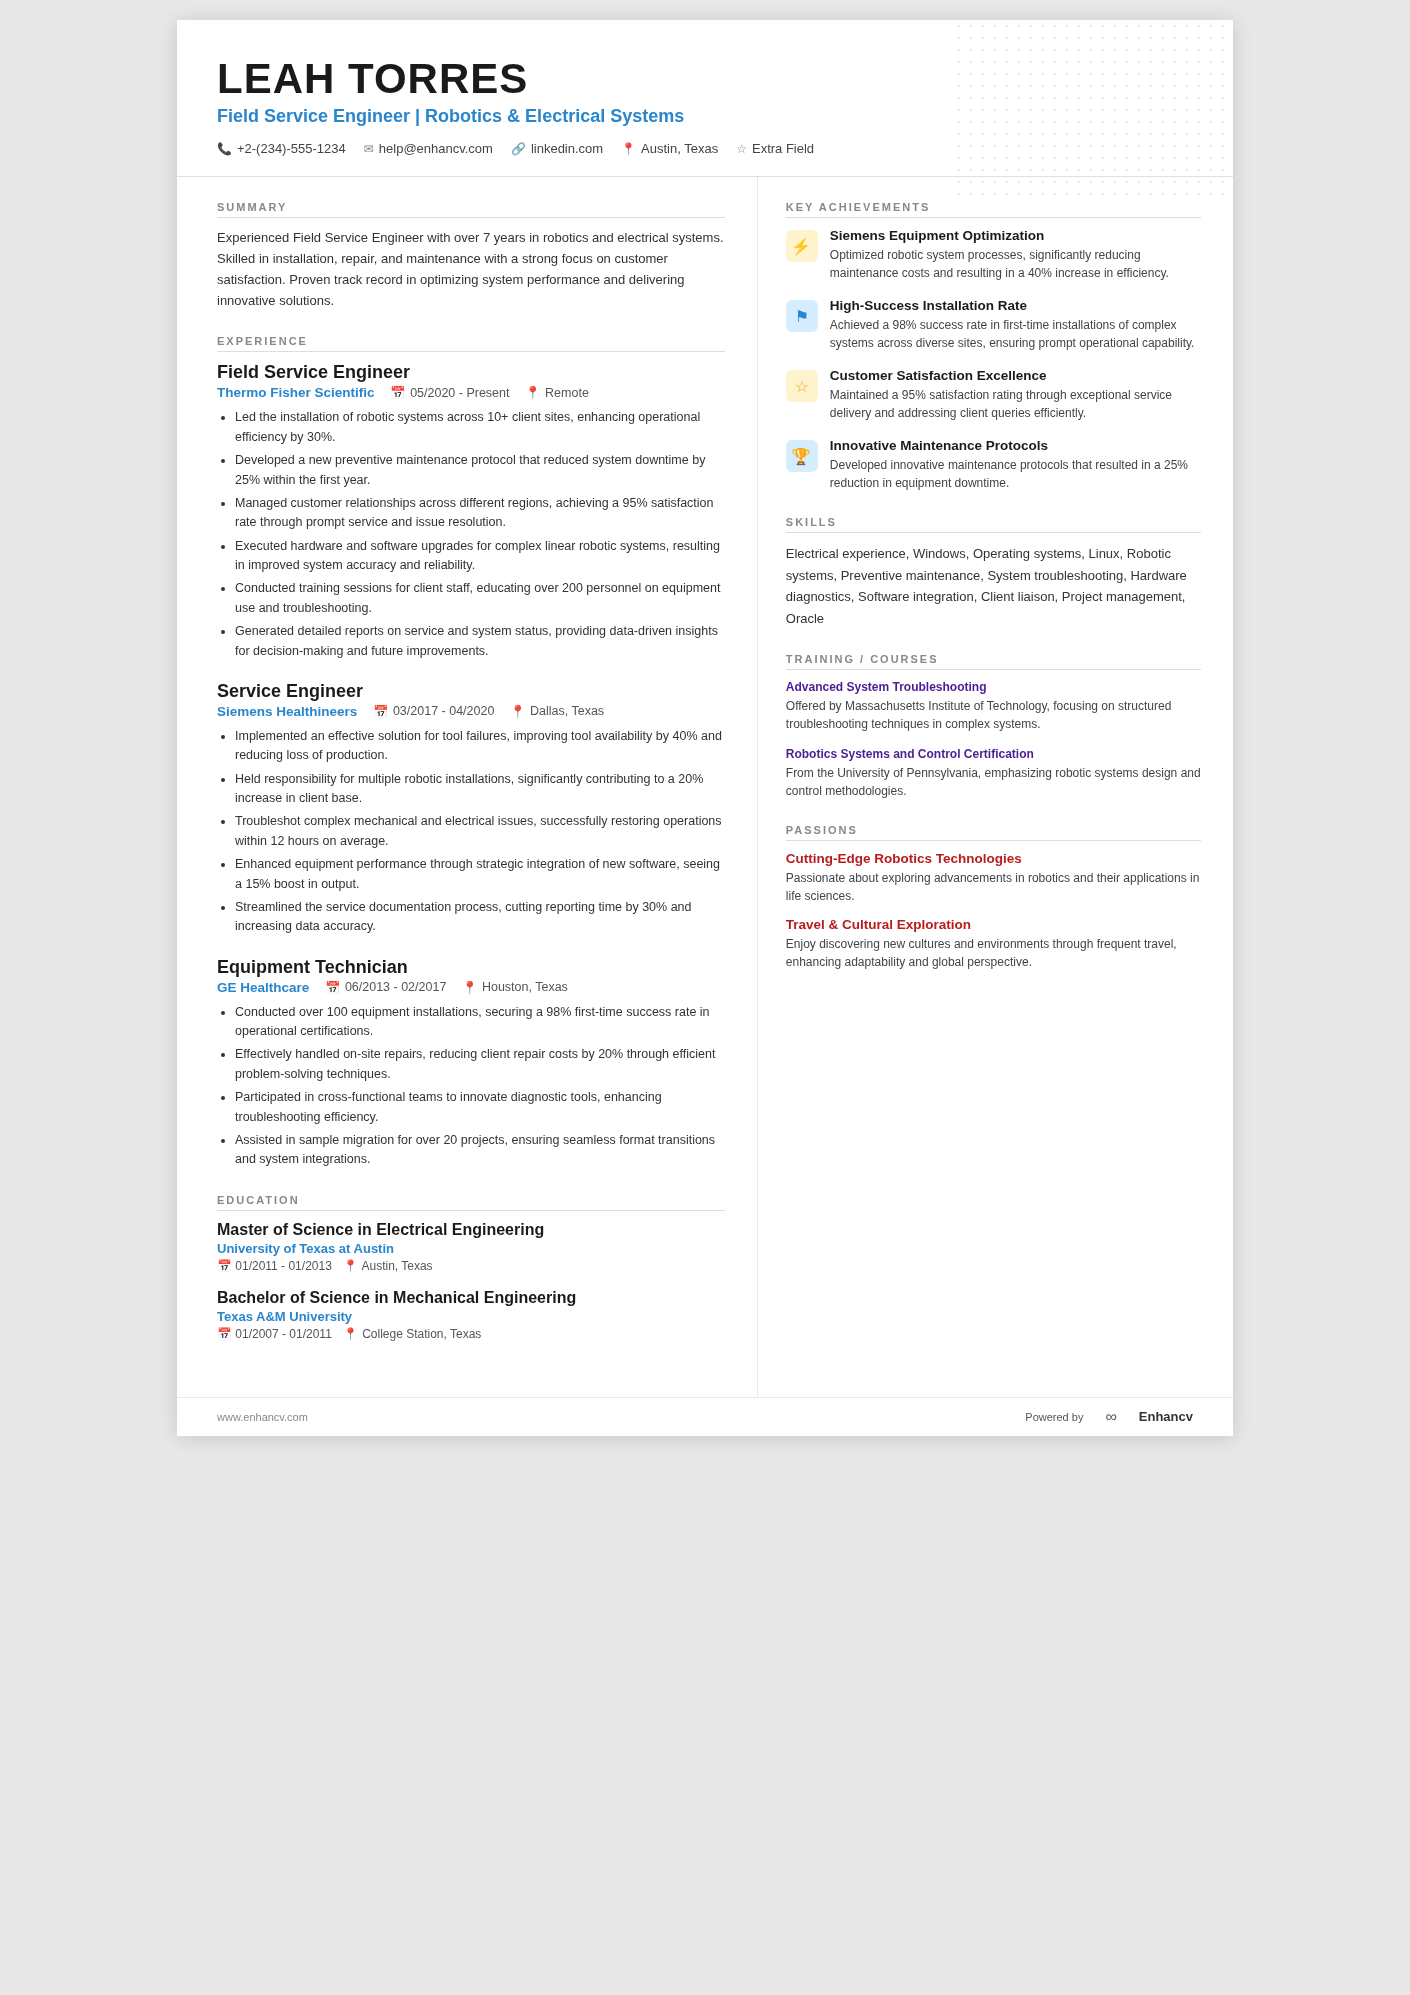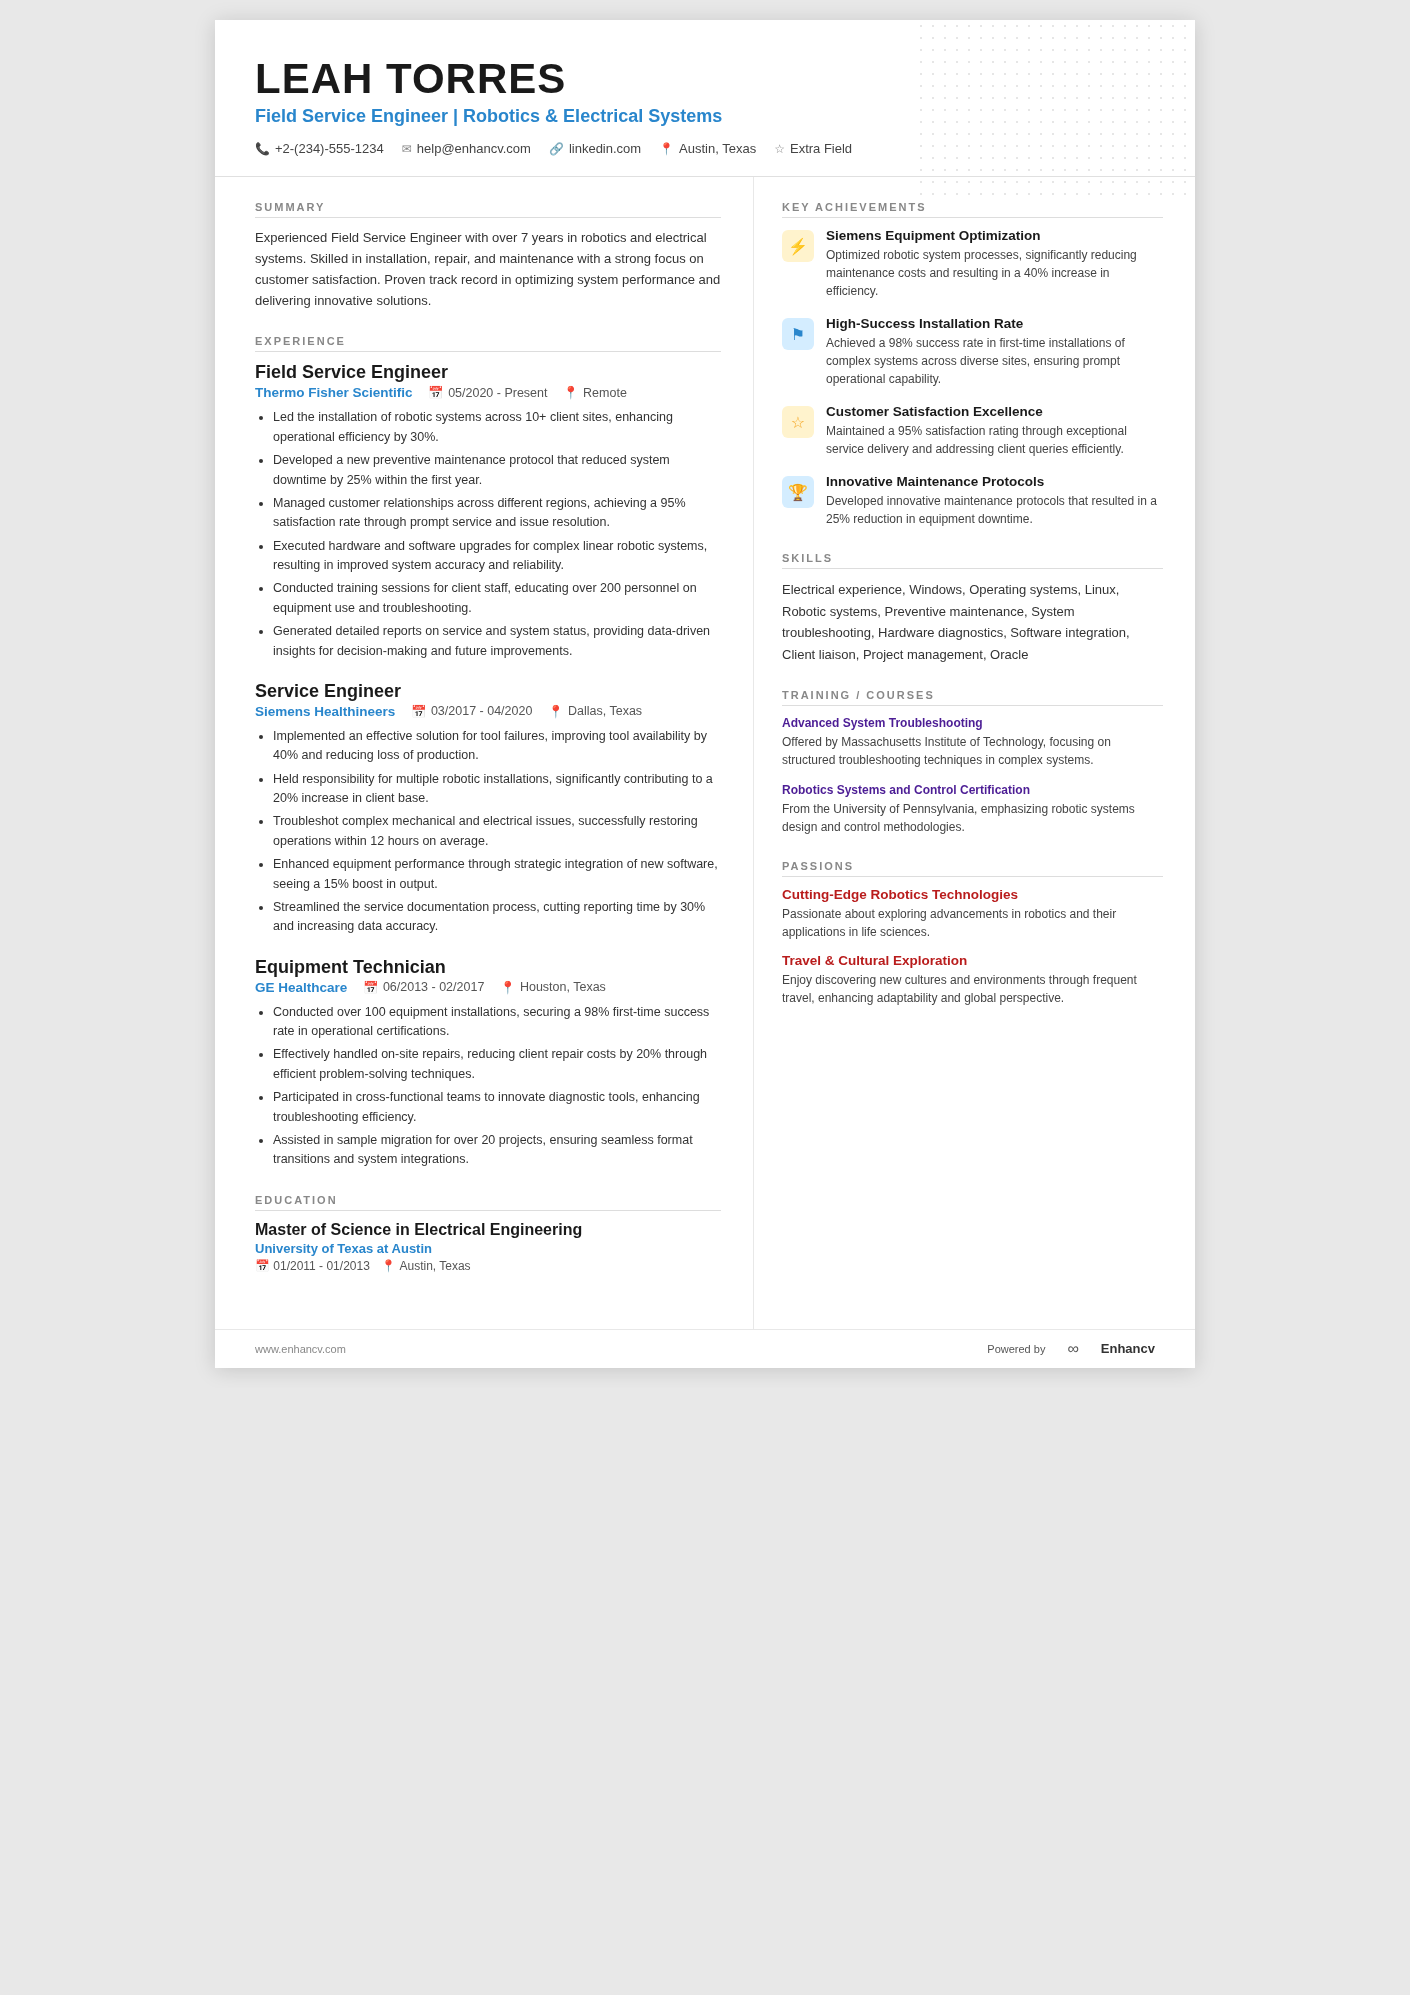--- a/index.html
+++ b/index.html
@@ -5,21 +5,21 @@
     * { margin: 0; padding: 0; box-sizing: border-box; }
     body {
       font-family: 'Arial', sans-serif;
       background: #e8e8e8;
       display: flex;
       justify-content: center;
       align-items: flex-start;
       padding: 20px;
     }
     .page {
-      width: 980px;
+      width: 1056px;
       background: #fff;
       box-shadow: 0 2px 20px rgba(0,0,0,0.15);
       position: relative;
       overflow: hidden;
     }
     
     .dot-pattern {
       position: absolute;
       top: 0;
       right: 0;
@@ -394,20 +394,34 @@
               <span>📅</span>
               <span>01/2011 - 01/2013</span>
             </span>
             <span>
               <span>📍</span>
               <span>Austin, Texas</span>
             </span>
           </div>
         </div>
 
+        <div class="edu-block">
+          <div class="edu-degree">Bachelor of Science in Mechanical Engineering</div>
+          <div class="edu-school">Texas A&amp;M University</div>
+          <div class="edu-meta">
+            <span>
+              <span>📅</span>
+              <span>01/2007 - 01/2011</span>
+            </span>
+            <span>
+              <span>📍</span>
+              <span>College Station, Texas</span>
+            </span>
+          </div>
+        </div>
       </div>
 
     </div>
 
     <div class="right-col">
 
       <div class="section">
         <div class="section-title">KEY ACHIEVEMENTS</div>
 
         <div class="achievement-item">

